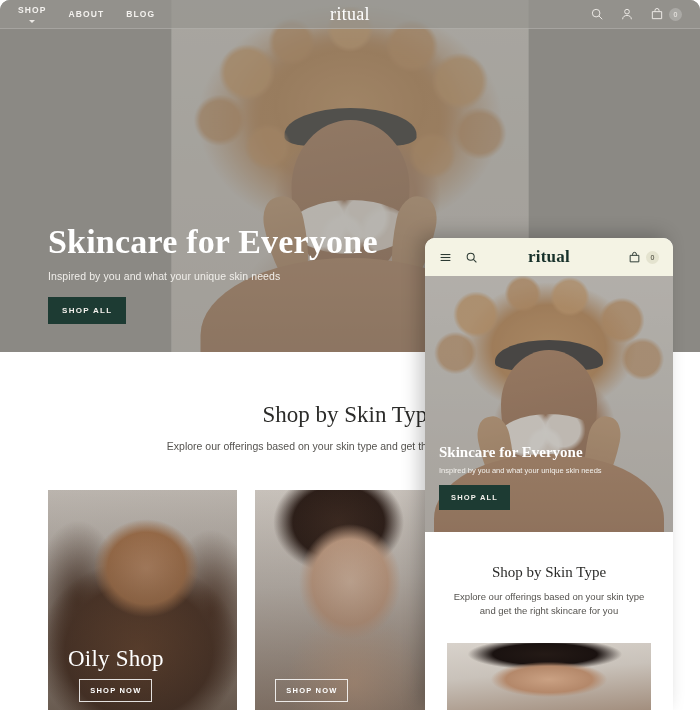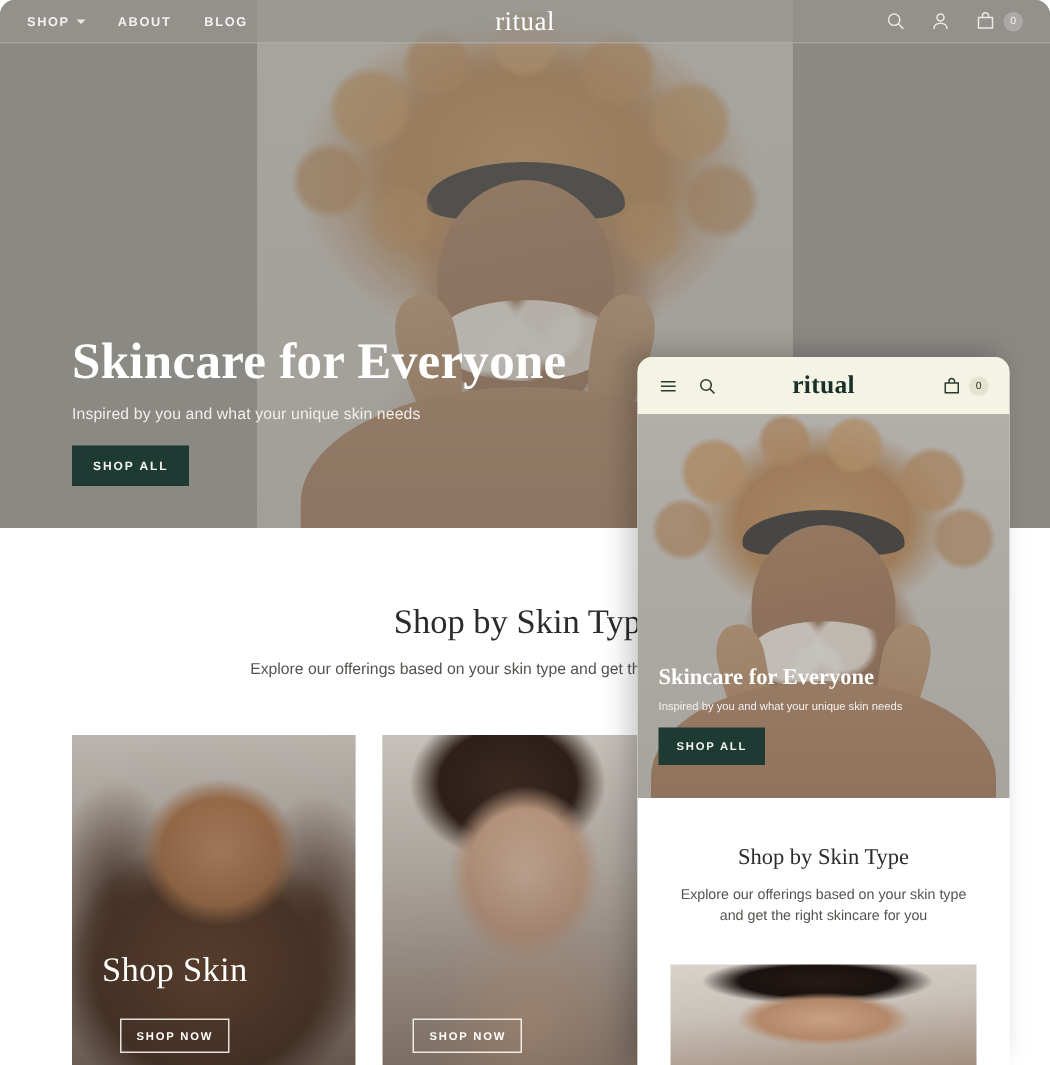--- a/index.html
+++ b/index.html
@@ -153,20 +153,21 @@
     color: #f3f1ee;
     font-size: 8.5px;
     letter-spacing: 1.1px;
     font-weight: 600;
     text-transform: uppercase;
     display: flex;
     align-items: center;
     gap: 4px;
     cursor: pointer;
     white-space: nowrap;
+    flex-direction: column;
   }
   .chev {
     width: 0; height: 0;
     border-left: 3px solid transparent;
     border-right: 3px solid transparent;
     border-top: 3.5px solid #ece9e5;
     display: inline-block;
     margin-top: 1px;
   }
   .desk-brand {
@@ -280,21 +281,21 @@
   }
   .card-title {
     font-family: "Liberation Serif", serif;
     font-size: 23px;
     color: #ffffff;
     font-weight: 400;
     letter-spacing: 0.2px;
   }
   .btn-outline {
     display: inline-block;
-    margin-top: 19px;
+    margin-top: 7px;
     border: 1px solid rgba(255,255,255,0.85);
     background: transparent;
     color: #ffffff;
     font-size: 7.5px;
     letter-spacing: 1.2px;
     font-weight: 600;
     padding: 6px 10px;
     cursor: pointer;
     text-transform: uppercase;
     font-family: "Liberation Sans", sans-serif;
@@ -586,21 +587,21 @@
 
     <div class="desk-section">
       <div class="sec-title">Shop by Skin Type</div>
       <div class="sec-sub">Explore our offerings based on your skin type and get the right skincare for you</div>
 
       <div class="card-grid">
         <div class="card">
           <div class="card-img img-oily"></div>
           <div class="card-scrim"></div>
           <div class="card-copy">
-            <div class="card-title">Shop Skin</div>
+            <div class="card-title">Oily Shop</div>
             <button class="btn-outline">SHOP NOW</button>
           </div>
         </div>
 
         <div class="card">
           <div class="card-img img-dry"></div>
           <div class="card-scrim"></div>
           <div class="card-copy">
             <button class="btn-outline">SHOP NOW</button>
           </div>

